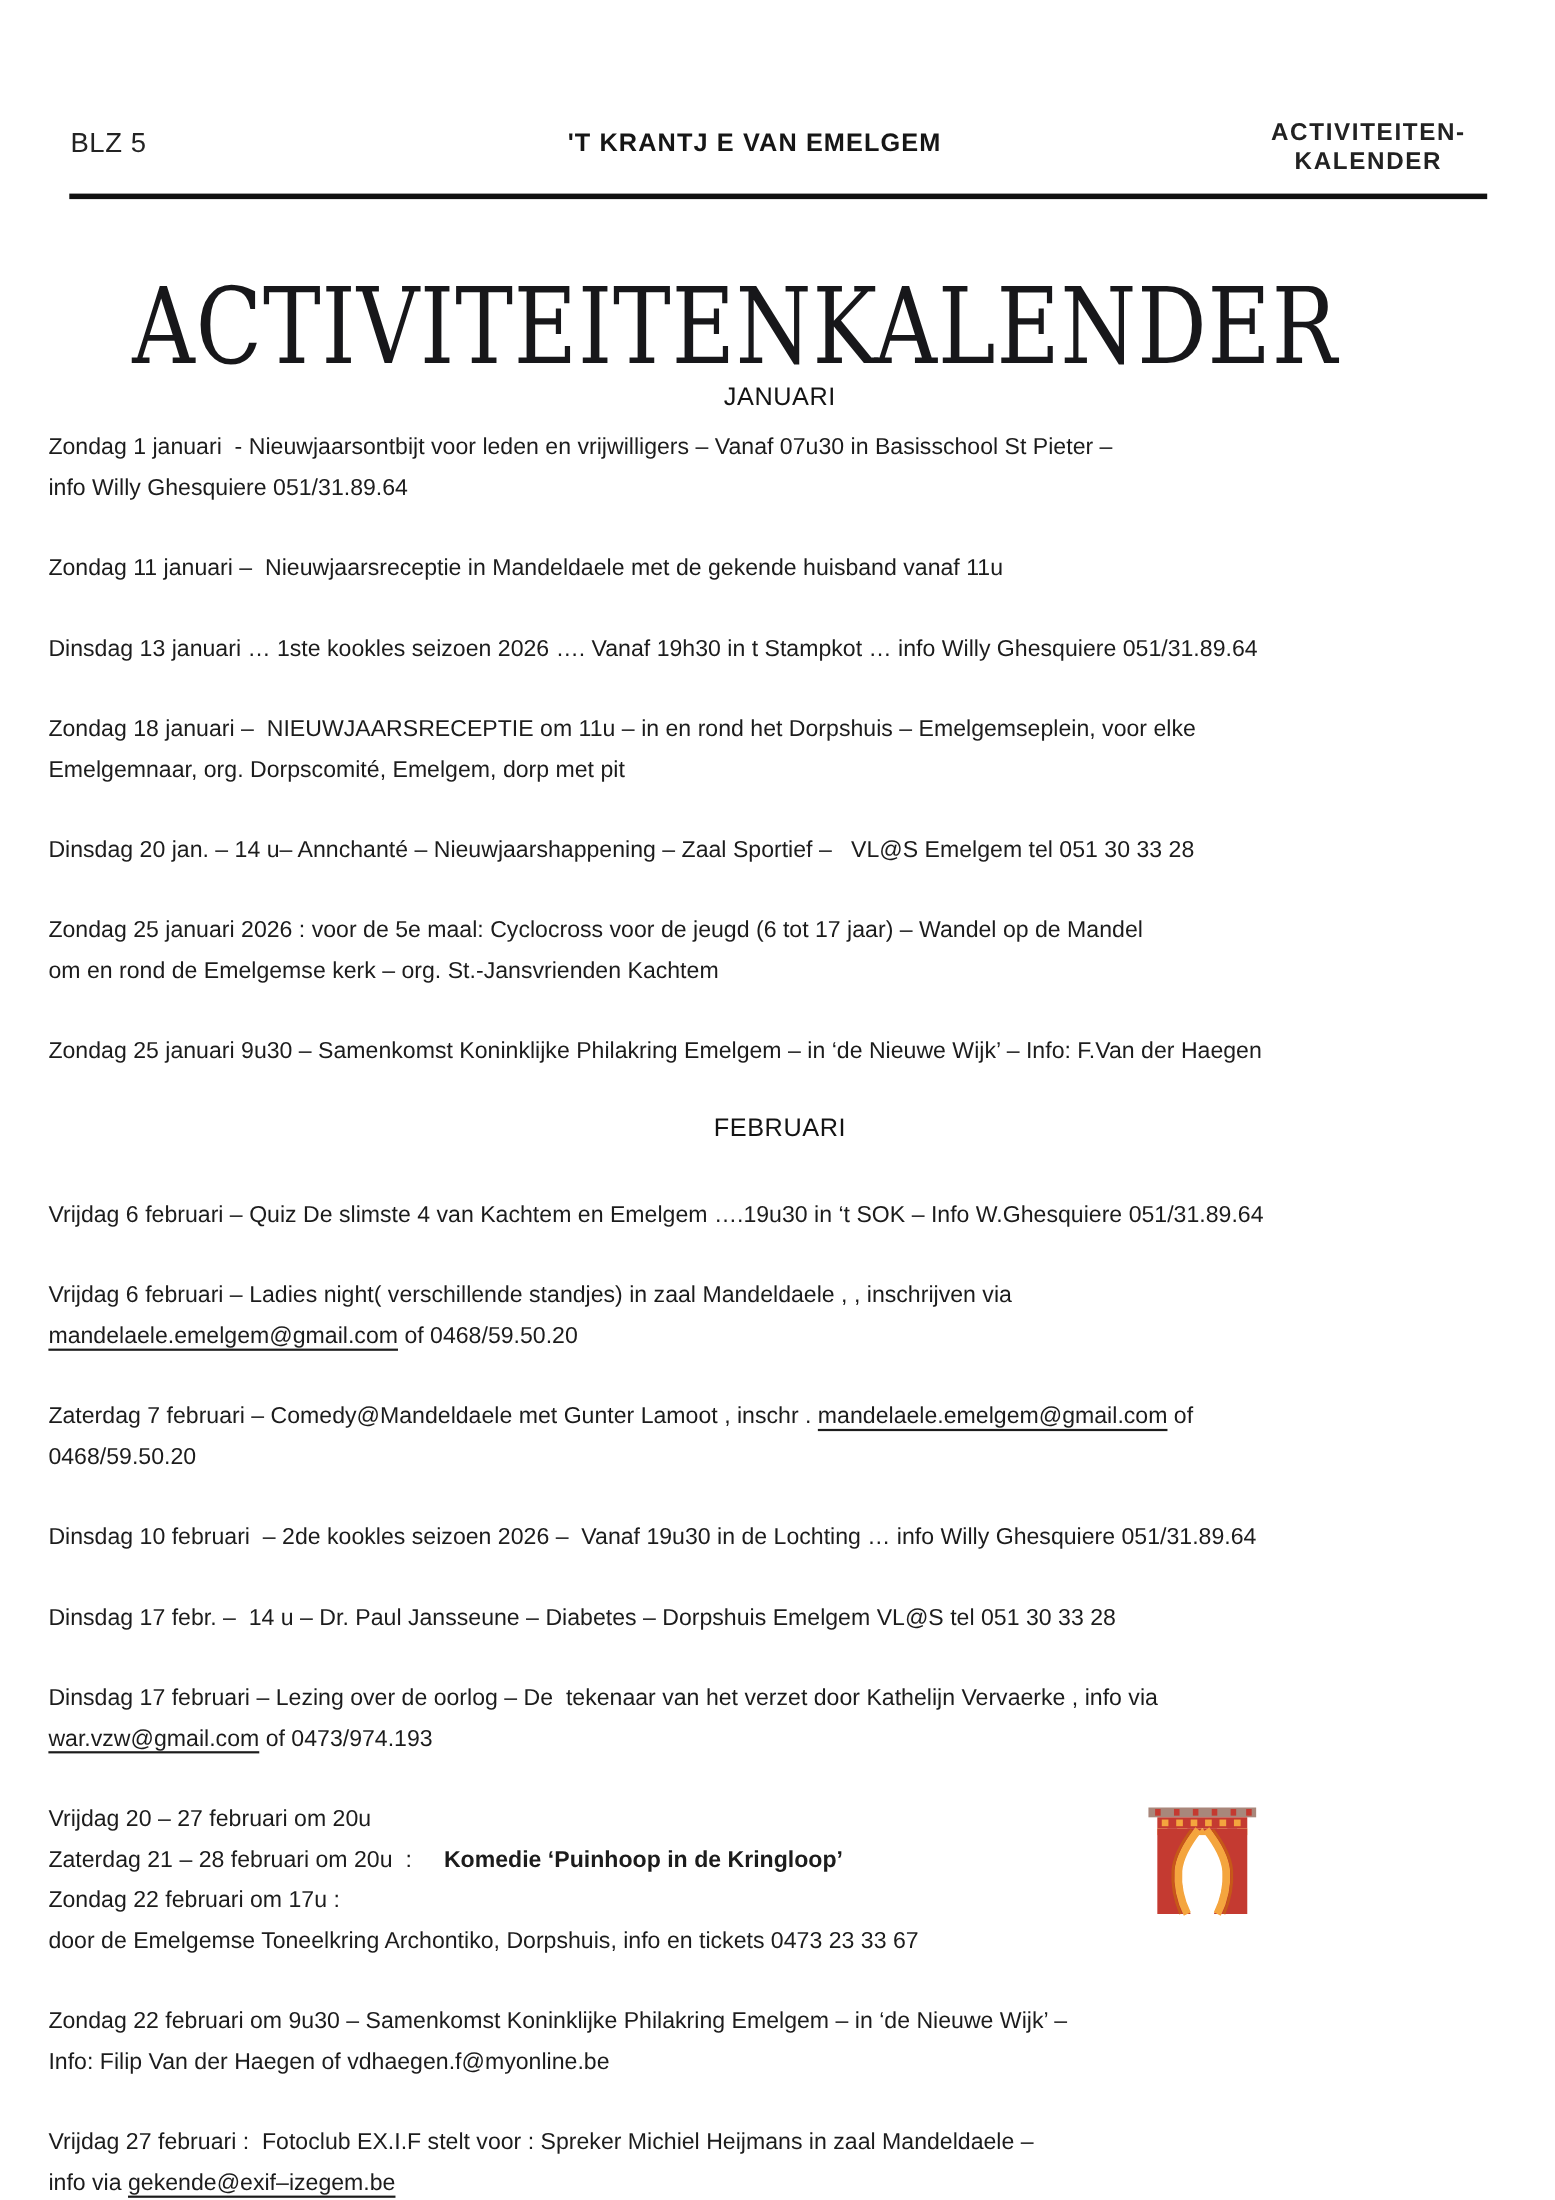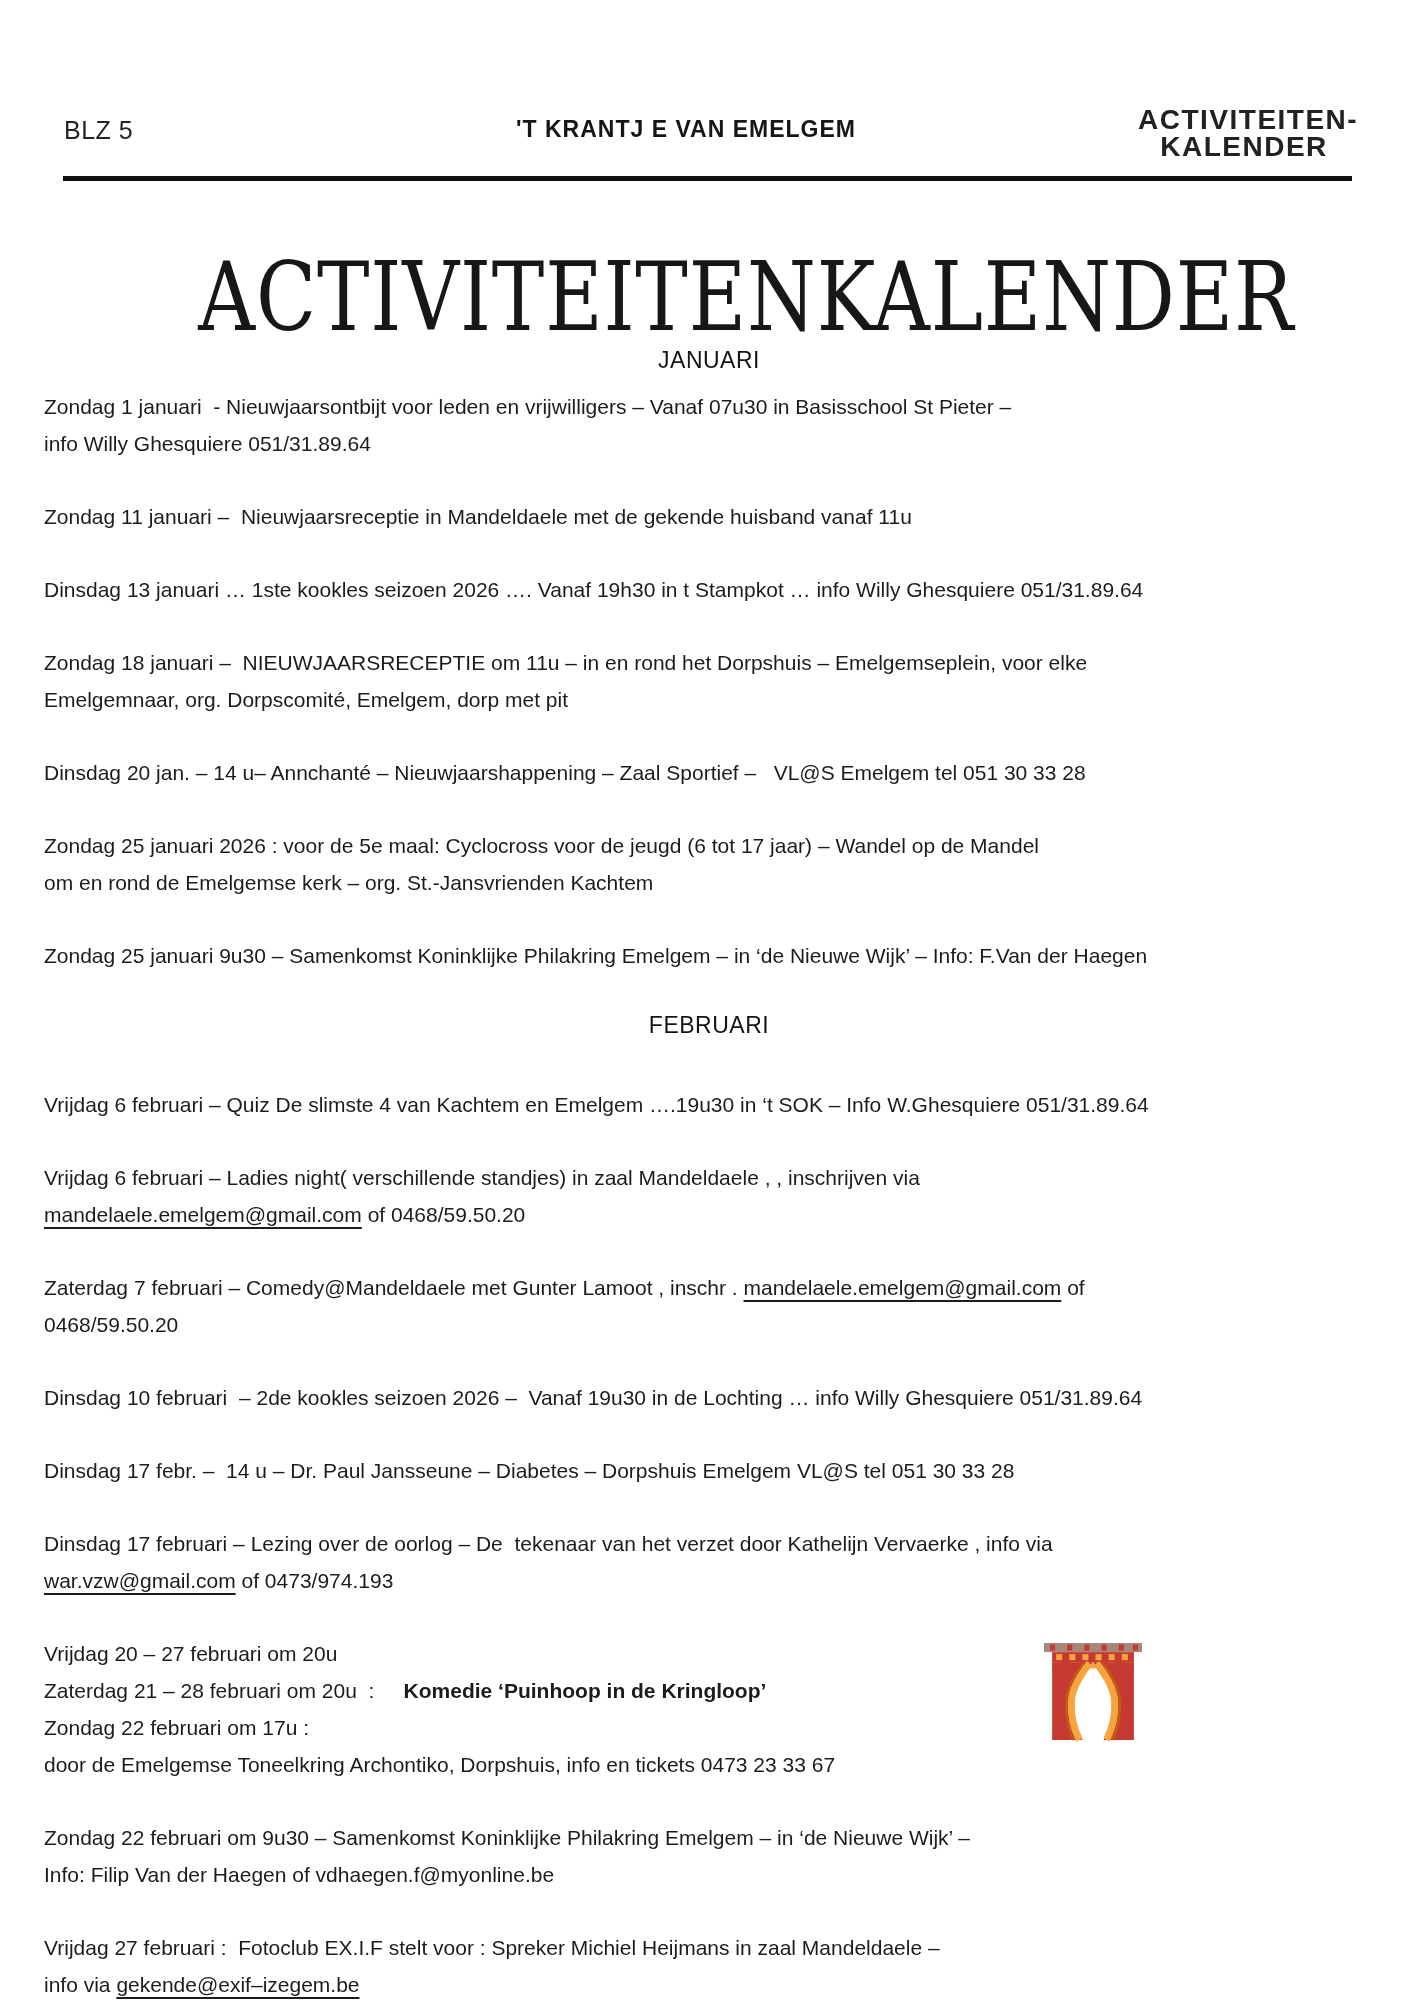--- a/index.html
+++ b/index.html
@@ -19,31 +19,31 @@
   }
   .page-num{
     width:170px;font-size:25px;letter-spacing:.5px;color:#232323;
     padding-top:10px;
   }
   .masthead{
     flex:1;text-align:center;font-weight:bold;font-size:23px;
     letter-spacing:1px;color:#161616;padding-top:10px;
   }
   .corner{
-    width:212px;text-align:center;font-weight:bold;font-size:28px;
+    width:212px;text-align:center;font-weight:bold;font-size:22px;
     letter-spacing:1.5px;line-height:27px;color:#222222;
   }
   .rule{
     position:absolute;top:176px;left:63px;right:62px;height:5px;
     background:#101010;
   }
   
   .main-title{
     position:absolute;top:228px;left:0;width:100%;
-    text-align:right;line-height:1;white-space:nowrap;
+    text-align:left;line-height:1;white-space:nowrap;
   }
   .main-title span{
     display:inline-block;
     font-family:"DejaVu Serif", serif;
     font-size:96px;font-weight:normal;color:#17171a;
     transform:scaleX(0.82);transform-origin:center;
     letter-spacing:1px;
   }
   
   .calendar{

